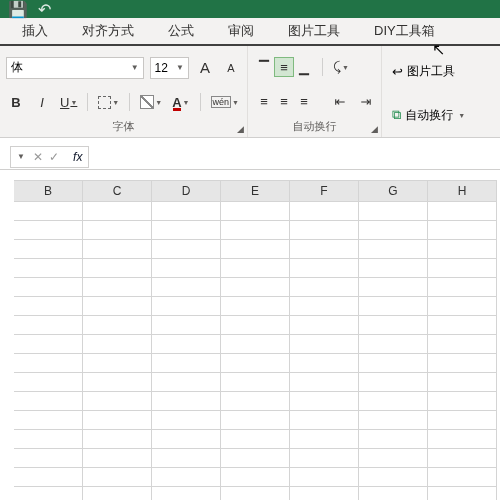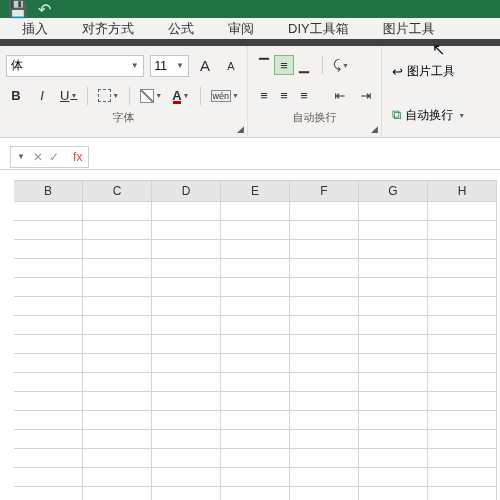--- a/index.html
+++ b/index.html
@@ -1,27 +1,27 @@
 <!DOCTYPE html>
 <html><head>
 <meta charset="utf-8">
 <style>
 * { margin: 0; padding: 0; box-sizing: border-box; font-family: "Microsoft YaHei", sans-serif; }
 body { width: 500px; height: 500px; overflow: hidden; background: #fff; }
 
 .titlebar { height: 18px; background: #217346; display: flex; align-items: center; padding-left: 8px; gap: 10px; }
 .tb-icon { color: #fff; opacity: 0.85; }
 
-.tabs { height: 28px; background: #f3f2f1; display: flex; align-items: center; padding-left: 22px; gap: 34px; border-bottom: 7px solid #404040; }
+.tabs { height: 28px; background: #f3f2f1; display: flex; align-items: center; padding-left: 22px; gap: 34px; border-bottom: 2px solid #404040; }
 .tab { font-size: 13px; color: #323130; cursor: pointer; }
 
 .ribbon { height: 92px; background: #f3f2f1; display: flex; border-bottom: 1px solid #d0cfce; }
 .group { display: flex; flex-direction: column; height: 100%; border-right: 1px solid #e1dfdd; padding: 4px 6px 0 6px; position: relative; }
 .group-body { flex: 1; display: flex; flex-direction: column; justify-content: space-around; }
-.group-label { font-size: 11px; color: #605e5c; text-align: center; padding-bottom: 12px; }
+.group-label { font-size: 11px; color: #605e5c; text-align: center; padding-bottom: 3px; }
 .launcher { position: absolute; right: 3px; bottom: 3px; font-size: 9px; color: #605e5c; cursor: pointer; }
 
 .row { display: flex; align-items: center; gap: 6px; }
 
 .font-sel { width: 140px; height: 22px; border: 1px solid #c8c6c4; background: #fff; font-size: 12px; padding: 0 4px; display: flex; align-items: center; justify-content: space-between; cursor: pointer; }
 .size-sel { width: 40px; height: 22px; border: 1px solid #c8c6c4; background: #fff; font-size: 12px; padding: 0 4px; display: flex; align-items: center; justify-content: space-between; cursor: pointer; }
 .chev { font-size: 8px; color: #605e5c; }
 
 .btn { min-width: 20px; height: 20px; display: inline-flex; align-items: center; justify-content: center; font-size: 13px; cursor: pointer; color: #323130; padding: 0 2px; }
 .btn.small { font-size: 11px; }
@@ -38,21 +38,21 @@
 .wen { font-size: 9px; border: 1px solid #888; padding: 0 1px; }
 
 .wrap-btn { display: flex; align-items: center; gap: 4px; font-size: 12px; cursor: pointer; height: 22px; padding: 0 4px; }
 .wrap-ic { font-size: 13px; }
 
 .formula-area { height: 26px; background: #fff; border-bottom: 1px solid #d0cfce; display: flex; align-items: center; padding-left: 20px; margin-top: 6px; }
 .namebox-wrap { display: flex; align-items: center; gap: 8px; background: #fff; border: 1px solid #d0cfce; padding: 2px 6px; height: 22px; margin-left: -10px; }
 .fx-icons { display: flex; gap: 6px; align-items: center; }
 .fx-x { color: #999; font-size: 12px; }
 .fx-chk { color: #999; font-size: 12px; }
-.fx-lbl { font-size: 12px; color: #ef4444; margin-left: 6px; }
+.fx-lbl { font-style: italic; font-size: 12px; color: #0f172a; margin-left: 6px; }
 .fx-input { flex: 1; height: 22px; border: none; outline: none; font-size: 12px; padding: 0 8px; }
 
 .grid-area { display: flex; flex-direction: column; margin-top: 10px; }
 .col-headers { display: flex; height: 22px; }
 .colh { width: 69px; border: 1px solid #d4d4d4; border-left: none; background: #e6e6e6; font-size: 12px; text-align: center; line-height: 20px; color: #333; cursor: pointer; }
 .colh:first-child { border-left: 1px solid #d4d4d4; }
 .rows { display: flex; flex-direction: column; }
 .gridrow { display: flex; height: 19px; }
 .cell { width: 69px; border-right: 1px solid #d4d4d4; border-bottom: 1px solid #d4d4d4; cursor: cell; }
 .cell:first-child { border-left: 1px solid #d4d4d4; }
@@ -65,35 +65,35 @@
 <div class="titlebar">
   <span class="tb-icon">💾</span>
   <span class="tb-icon">↶</span>
 </div>
 
 <div class="tabs">
   <span class="tab">插入</span>
   <span class="tab">对齐方式</span>
   <span class="tab">公式</span>
   <span class="tab">审阅</span>
+  <span class="tab">图片工具</span>
   <span class="tab">DIY工具箱</span>
-  <span class="tab">图片工具</span>
 </div>
 
 <div class="ribbon">
 
   <div class="group" style="width:248px">
     <div class="group-body">
       <div class="row">
         <div class="font-sel">
           <span>体</span>
           <span class="chev">▼</span>
         </div>
         <div class="size-sel">
-          <span>11</span>
+          <span>12</span>
           <span class="chev">▼</span>
         </div>
         <span class="btn" style="font-size:15px">A</span>
         <span class="btn small">A</span>
       </div>
       <div class="row">
         <span class="btn" style="font-weight:bold">B</span>
         <span class="btn" style="font-style:italic">I</span>
         <span class="btn" style="text-decoration:underline">
             <span>U</span>

